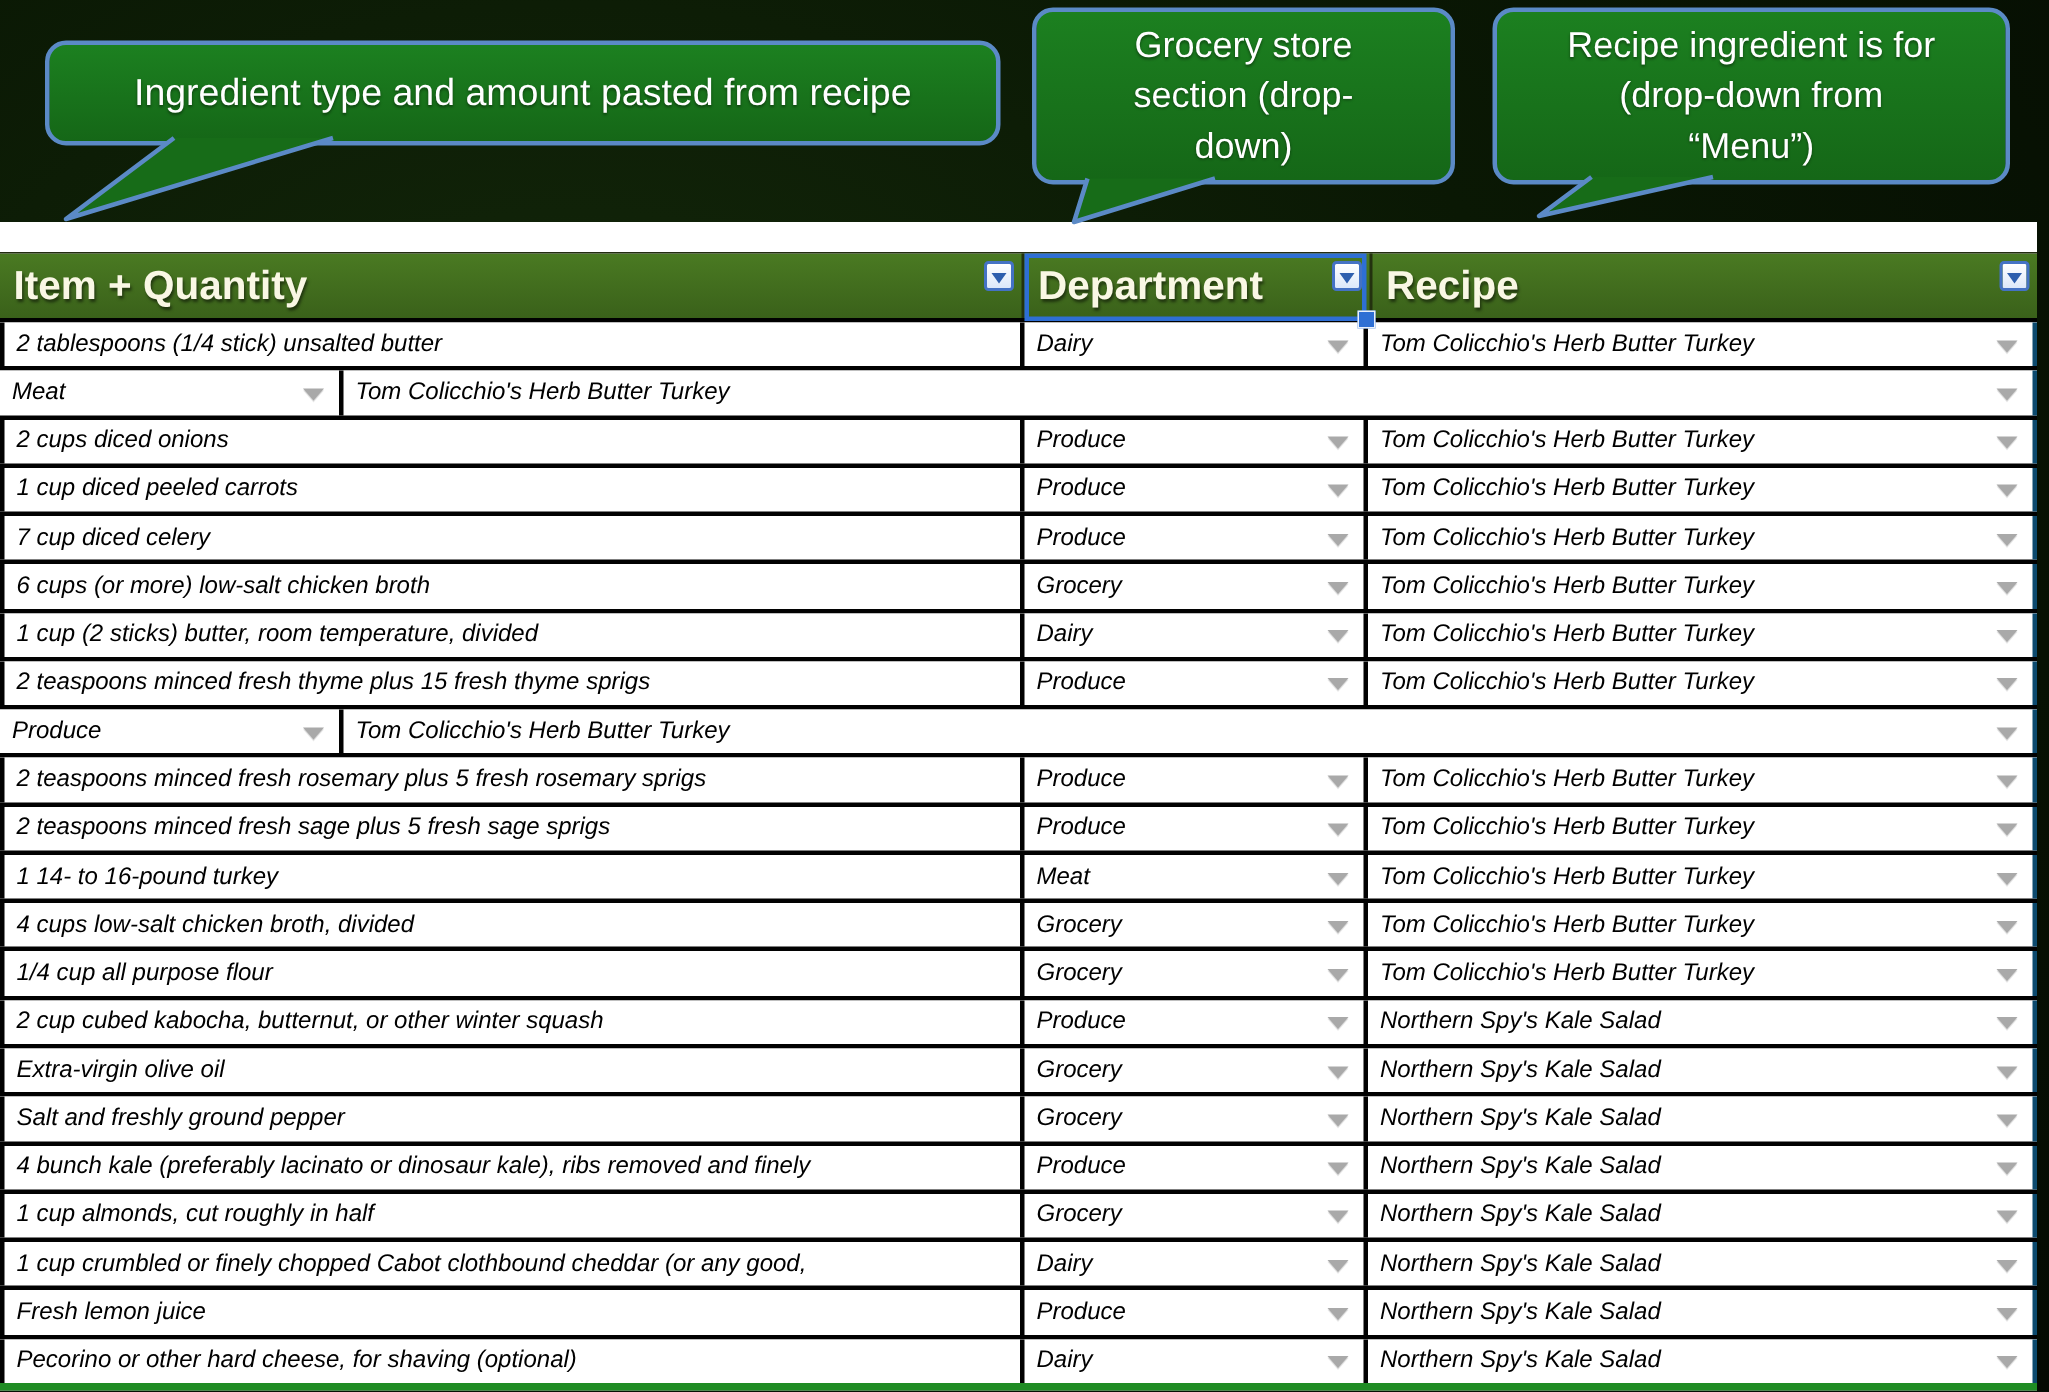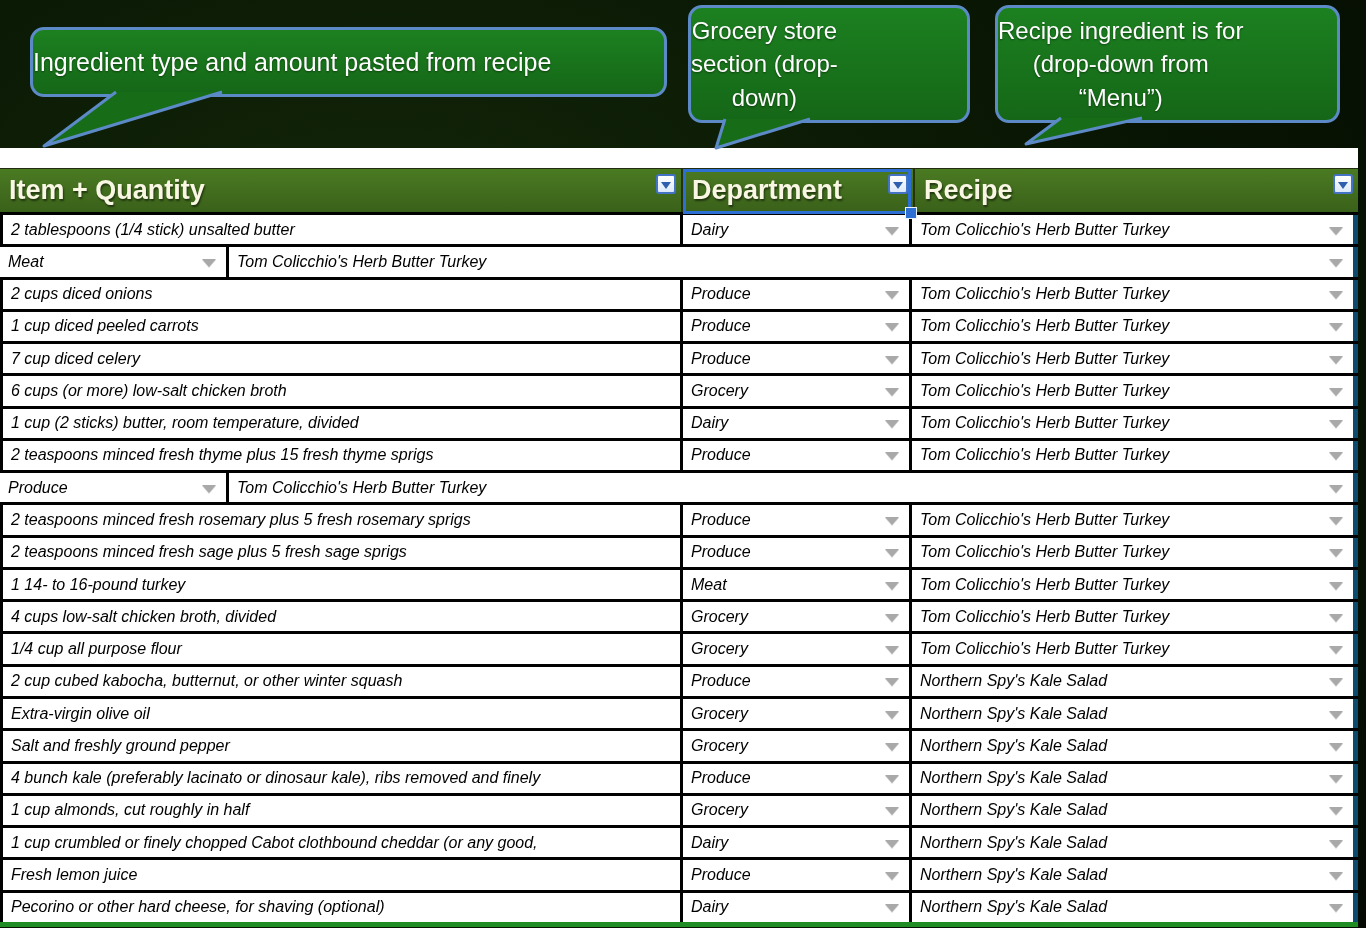--- a/index.html
+++ b/index.html
@@ -6,21 +6,21 @@
   .stage{
     position:relative;width:1366px;height:928px;overflow:hidden;
     background:radial-gradient(ellipse at 28% 30%, #13270a 0%, #0a1804 45%, #040a02 100%);
     font-family:"Liberation Sans", sans-serif;
   }
   
   .bubble{
     position:absolute;box-sizing:border-box;
     background:linear-gradient(180deg,#1c8020 0%,#156717 100%);
     border:3px solid #5b8ac6;border-radius:14px;
-    display:flex;align-items:center;
+    display:flex;align-items:center;justify-content:center;
     color:#fff;text-align:center;z-index:2;
     text-shadow:0 1px 2px rgba(0,0,0,.45);
   }
   .bubble .btxt{white-space:pre-line;line-height:1.38;}
   #bubble1{left:30px;top:27px;width:637px;height:70px;font-size:25px;}
   #bubble2{left:688px;top:5px;width:282px;height:118px;font-size:24px;}
   #bubble3{left:995px;top:5px;width:345px;height:118px;font-size:24px;}
   .tails{position:absolute;left:0;top:0;width:1366px;height:155px;z-index:3;pointer-events:none;}
   
   .table{
@@ -58,21 +58,21 @@
   .tbody{flex:1;display:flex;flex-direction:column;}
   .row{flex:1;display:flex;box-sizing:border-box;border-bottom:3px solid #010101;background:#fff;}
   .row:last-child{border-bottom:none;}
   .cell{
     box-sizing:border-box;position:relative;display:flex;align-items:center;
     font-style:italic;font-size:16px;color:#000;padding-left:8px;
     white-space:nowrap;overflow:hidden;
   }
   .c-item{width:683px;border-left:3px solid #010101;border-right:3px solid #010101;}
   .c-dept{width:229px;border-right:3px solid #010101;}
-  .c-recipe{flex:1;border-right:5px solid #0c4a6e;}
+  .c-recipe{flex:1;border-right:3px solid #0c4a6e;}
   .dd{
     position:absolute;right:10px;top:50%;margin-top:-3px;width:0;height:0;
     border-left:7px solid transparent;border-right:7px solid transparent;
     border-top:8px solid #a9a9a9;
     filter:drop-shadow(0 1px 0 #d6d6d6);
   }
   .bottom-green{flex:0 0 auto;height:5px;background:#1f8c24;}
 </style>
 </head>
 <body>

